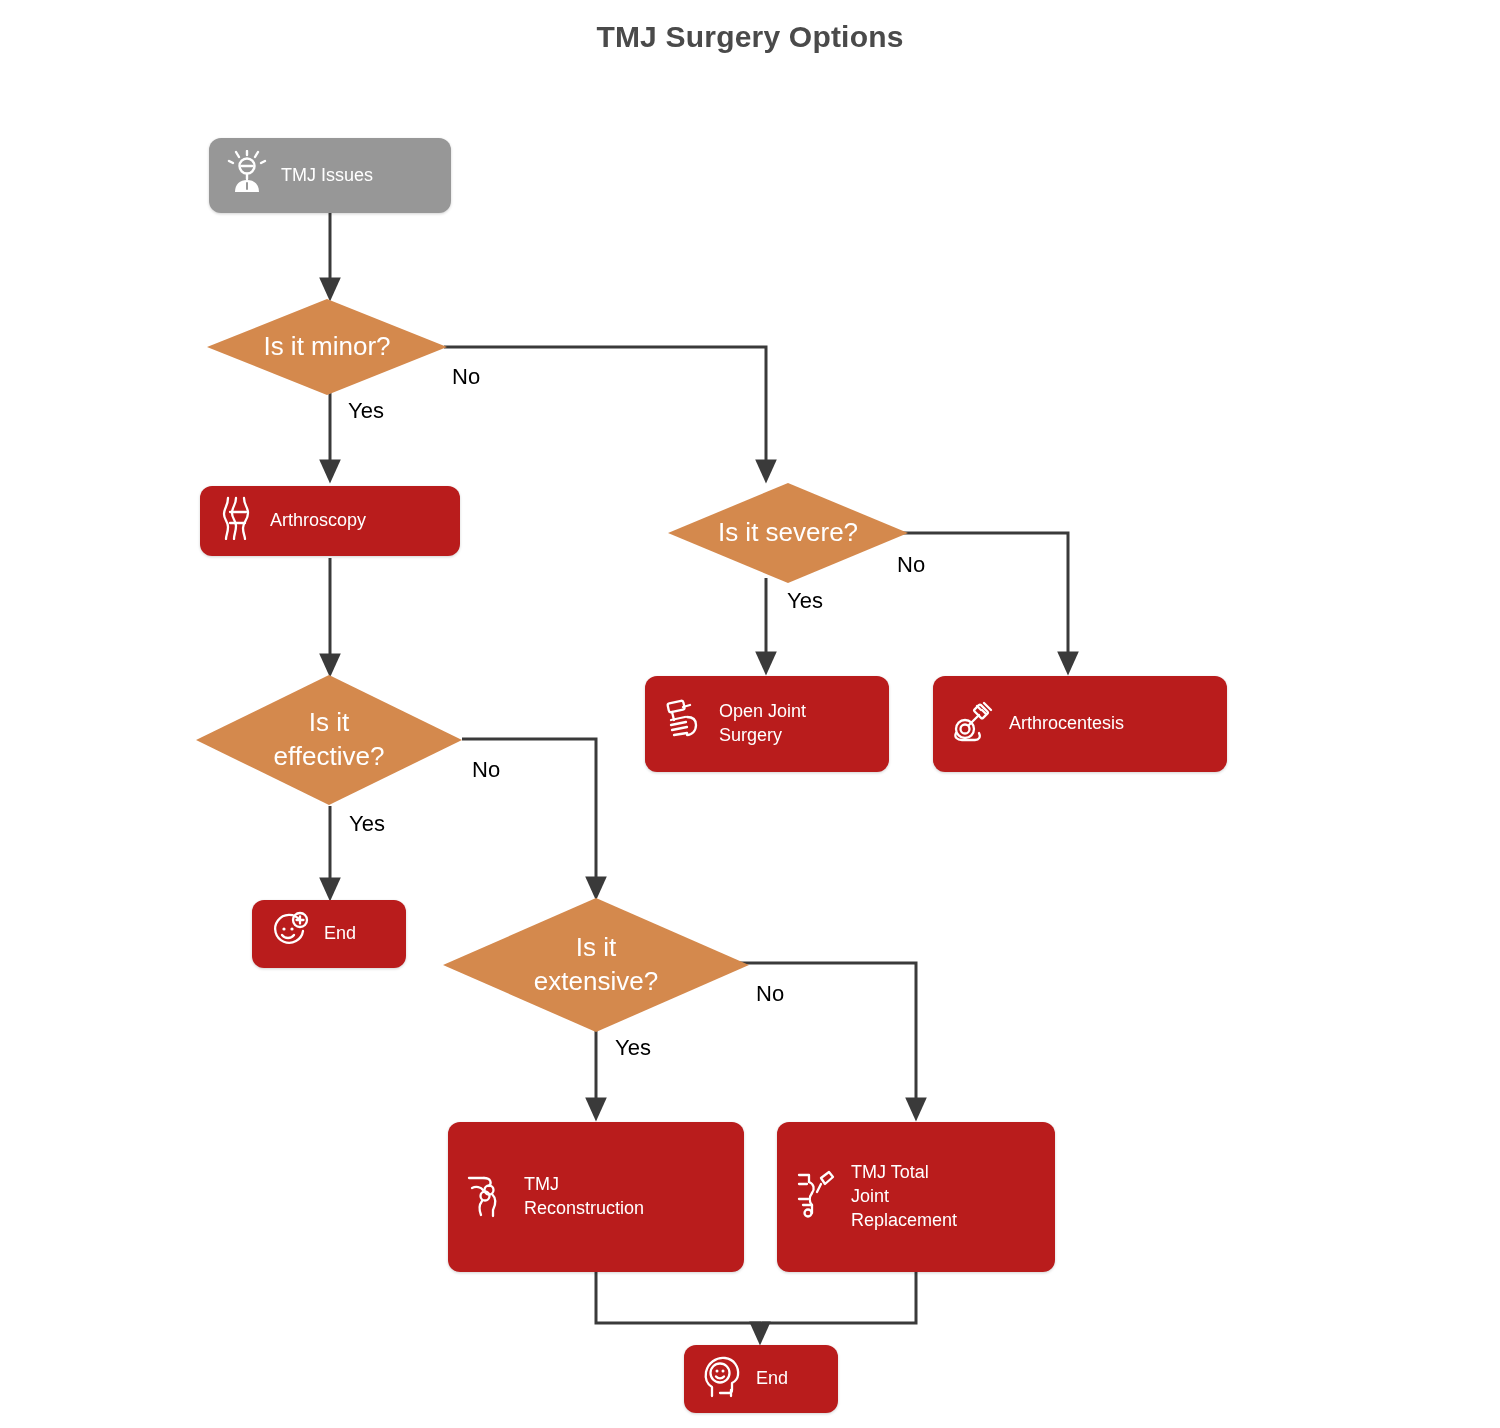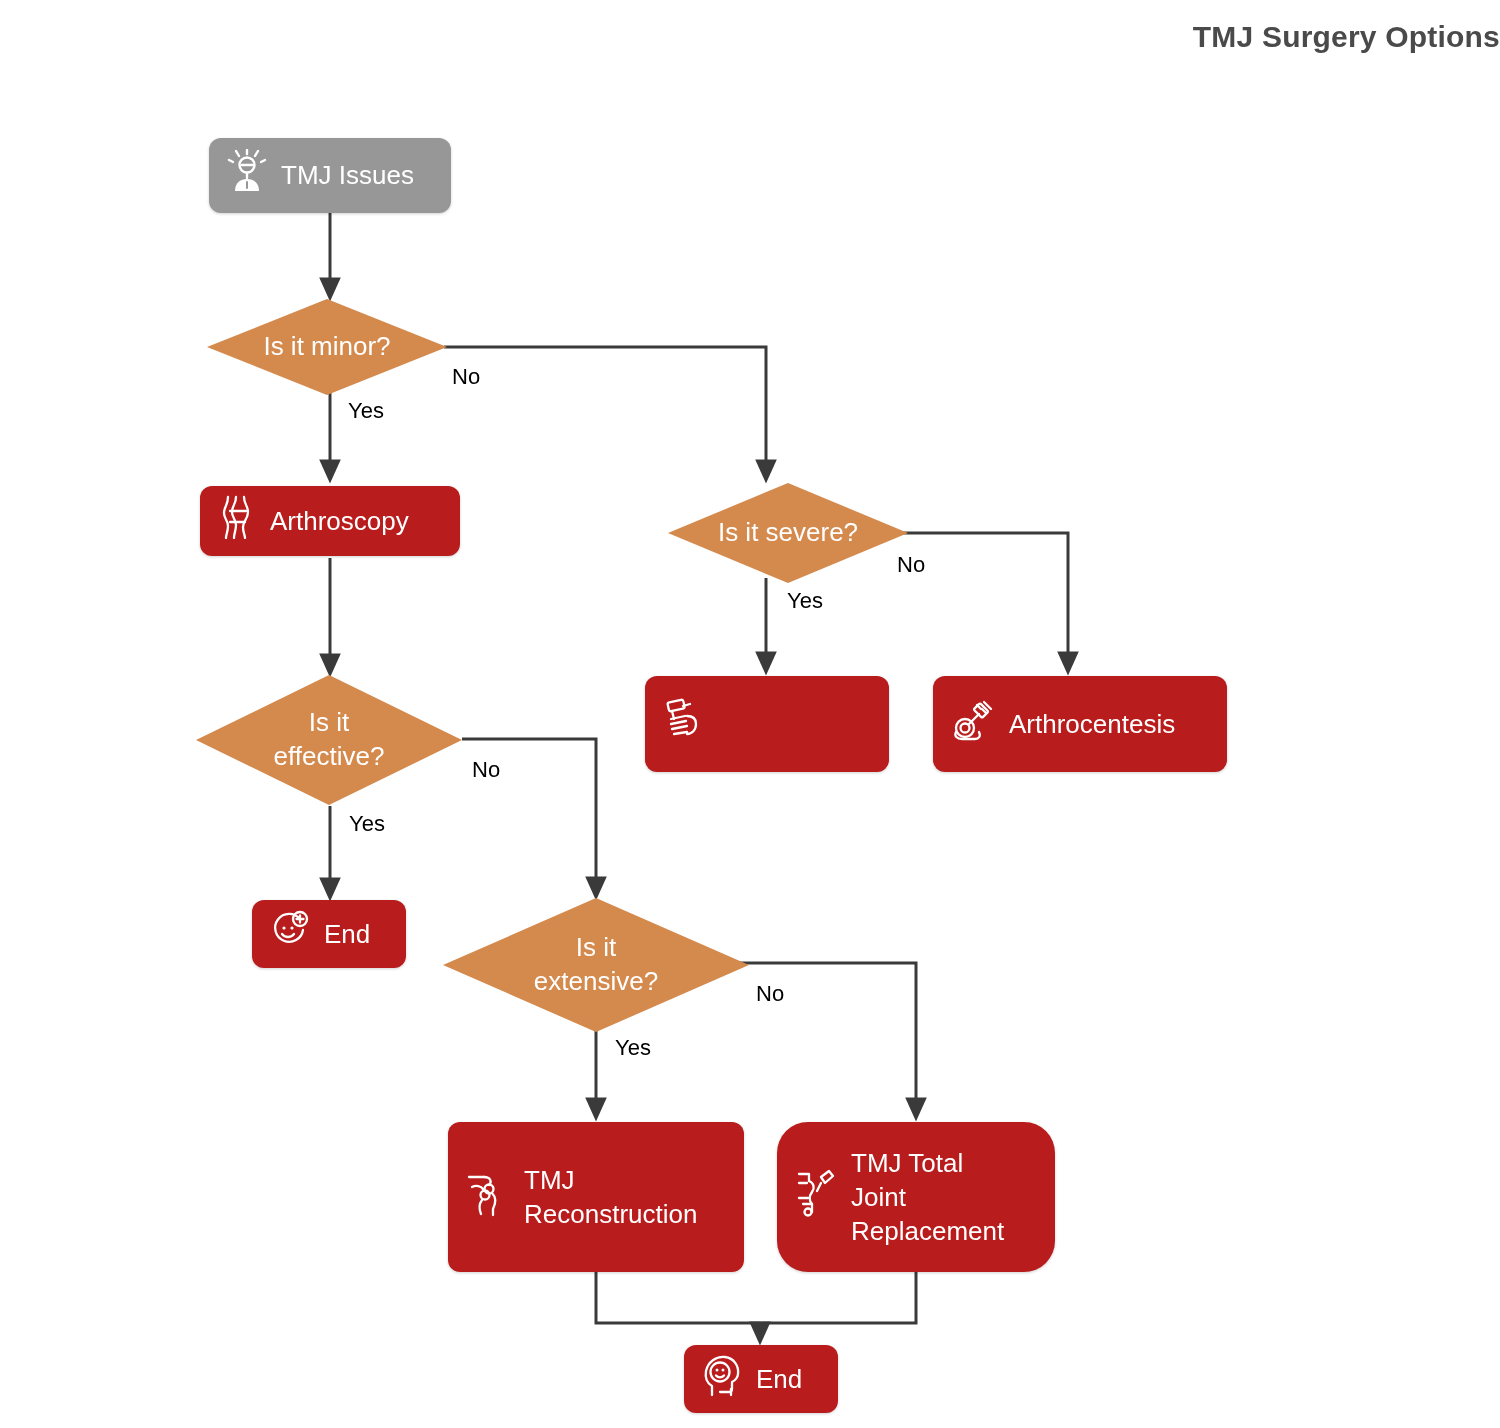--- a/index.html
+++ b/index.html
@@ -12,42 +12,42 @@
     height: 1428px;
     position: relative;
     font-family: "Liberation Sans", sans-serif;
     overflow: hidden;
   }
   #chart-title {
     position: absolute;
     top: 20px;
     left: 0;
     width: 1500px;
-    text-align: right;
+    text-align: center;
     font-size: 30px;
     font-weight: bold;
     color: #4a4a4a;
     letter-spacing: 0.2px;
   }
   #flow-canvas {
     position: absolute;
     top: 0; left: 0;
     width: 1500px;
     height: 1428px;
   }
   .node {
     position: absolute;
     box-sizing: border-box;
     display: flex;
     align-items: center;
     justify-content: flex-start;
     gap: 14px;
     border-radius: 12px;
     color: #ffffff;
-    font-size: 26px;
+    font-size: 18px;
     line-height: 1.32;
     padding: 10px 18px;
     box-shadow: 0 1px 3px rgba(0,0,0,0.18);
     z-index: 3;
   }
   .node.gray  { background: #979797; }
   .node.blue  { background: #b91c1c; }
   .node .label { white-space: pre-line; }
   .node .icon { flex: 0 0 auto; display: block; }
   .diamond {
@@ -162,20 +162,22 @@
       <rect x="5" y="4" width="16" height="9" rx="2" transform="rotate(-12 13 8)"></rect>
       <path d="M20 9 L27 7"></path>
       <path d="M9 14 L11 22"></path>
       <path d="M8 22 L22 19"></path>
       <path d="M8 27 L23 24"></path>
       <path d="M9 32 L24 29"></path>
       <path d="M11 37 L24 35"></path>
       <path d="M24 19 C31 19 33 23 33 27 C33 33 29 37 24 37"></path>
     </svg>
   </span>
+  <span class="label">Open Joint
+Surgery</span>
 </div>
 
 <div class="node blue" style="left:921px; top:676px; width:294px; height:96px;margin-left:12px;">
   <span class="icon">
     <svg width="44" height="44" viewBox="0 0 44 44" fill="none" stroke="#ffffff" stroke-width="2.3" stroke-linecap="round" stroke-linejoin="round">
       <path d="M33 4 L40 11"></path>
       <rect x="24" y="8" width="12" height="9" rx="1.5" transform="rotate(45 30 12.5)"></rect>
       <path d="M28 16 L18 26"></path>
       <path d="M31 11 L35 15"></path>
       <path d="M26 7 L30 11"></path>
@@ -225,21 +227,21 @@
       <circle cx="23" cy="21" r="4.5"></circle>
       <circle cx="19" cy="27" r="4.5"></circle>
       <path d="M26 25 C30 29 30 35 27 41 L27 47"></path>
       <path d="M16 32 C13 36 13 41 15 46"></path>
     </svg>
   </span>
   <span class="label">TMJ
 Reconstruction</span>
 </div>
 
-<div class="node blue" style="left:777px; top:1122px; width:278px; height:150px;border-radius:31px;">
+<div class="node blue" style="left:777px; top:1122px; width:278px; height:150px;">
   <span class="icon">
     <svg width="42" height="52" viewBox="0 0 42 52" fill="none" stroke="#ffffff" stroke-width="2.3" stroke-linecap="round" stroke-linejoin="round">
       <path d="M4 7 L14 7 L14 14"></path>
       <path d="M4 16 L12 16"></path>
       <path d="M14 14 C19 16 20 21 17 25"></path>
       <path d="M17 25 C14 29 14 34 17 37"></path>
       <path d="M4 31 L13 31"></path>
       <path d="M8 37 L17 37 L17 45"></path>
       <circle cx="13" cy="45" r="3.5"></circle>
       <path d="M26 10 L34 4 L38 9 L30 16 Z"></path>

